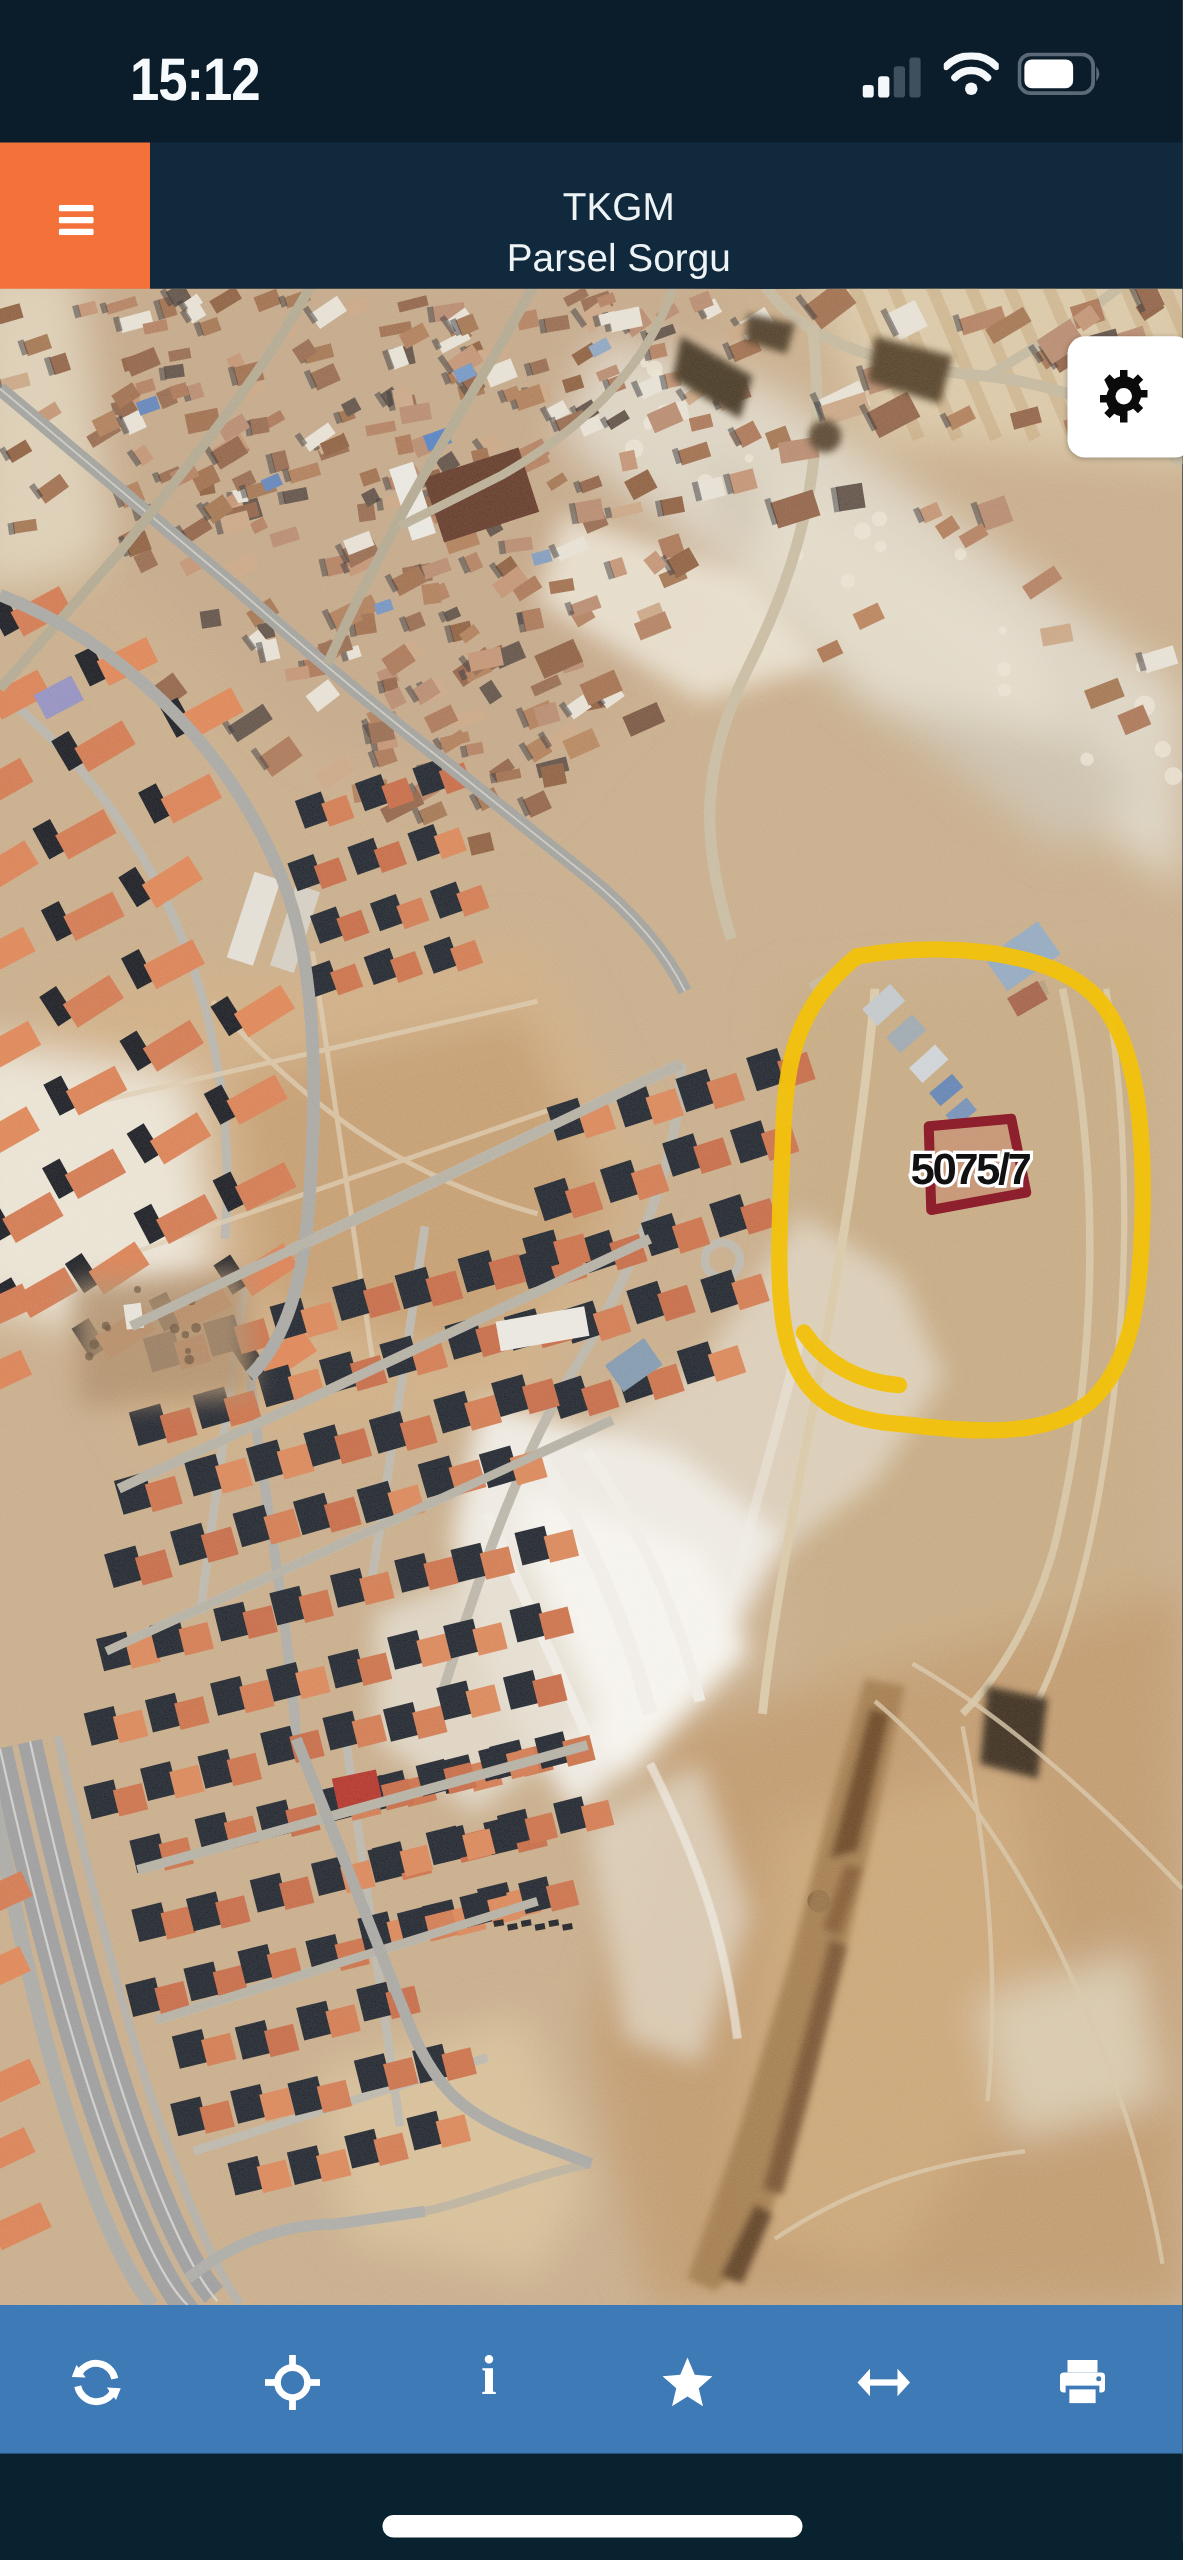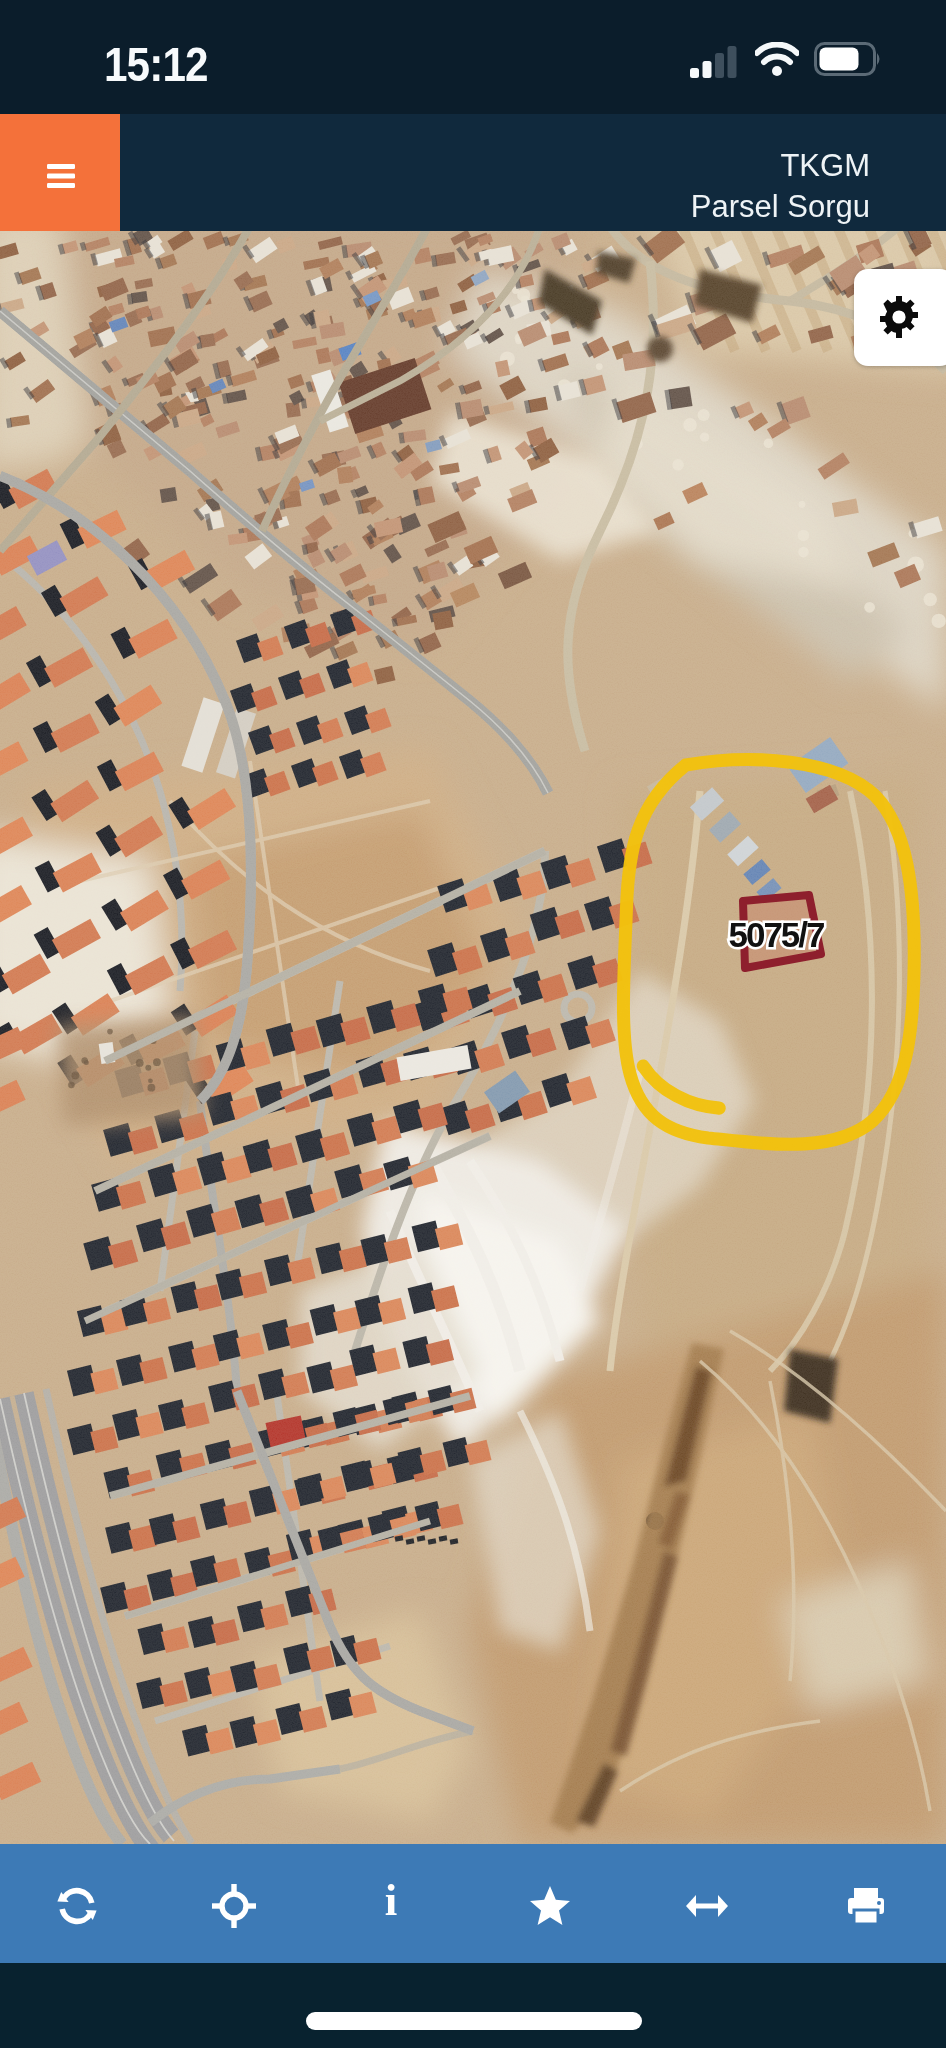--- a/index.html
+++ b/index.html
@@ -30,21 +30,21 @@
 <div class="abs" style="left:0;top:114px;width:946px;height:117px;background:#10293d"></div>
 
 <div class="abs" style="left:0;top:114px;width:120px;height:118px;background:#f4713a"></div>
 
 <svg class="abs" style="left:47px;top:164px" width="28" height="24" viewBox="0 0 28 24">
 <rect x="0" y="0" width="28" height="5" rx="1.2" fill="#fff"></rect>
 <rect x="0" y="9.5" width="28" height="5" rx="1.2" fill="#fff"></rect>
 <rect x="0" y="19" width="28" height="5" rx="1.2" fill="#fff"></rect>
 </svg>
 
-<div class="abs" style="left:120px;top:145px;width:750px;text-align:right;color:#eef3f6;font-size:31px;line-height:41px">TKGM<br>Parsel Sorgu</div>
+<div class="abs" style="left:120px;top:145px;width:750px;text-align:center;color:#eef3f6;font-size:31px;line-height:41px">TKGM<br>Parsel Sorgu</div>
 
 <svg width="946" height="1613" viewBox="0 0 946 1613" style="position:absolute;left:0;top:231px;display:block">
 <defs>
 <filter id="b5" x="-40%" y="-40%" width="180%" height="180%">
         <feGaussianBlur stdDeviation="5"></feGaussianBlur>
       </filter>
 <filter id="b10" x="-40%" y="-40%" width="180%" height="180%">
         <feGaussianBlur stdDeviation="10"></feGaussianBlur>
       </filter>
 <filter id="b16" x="-50%" y="-50%" width="200%" height="200%">

